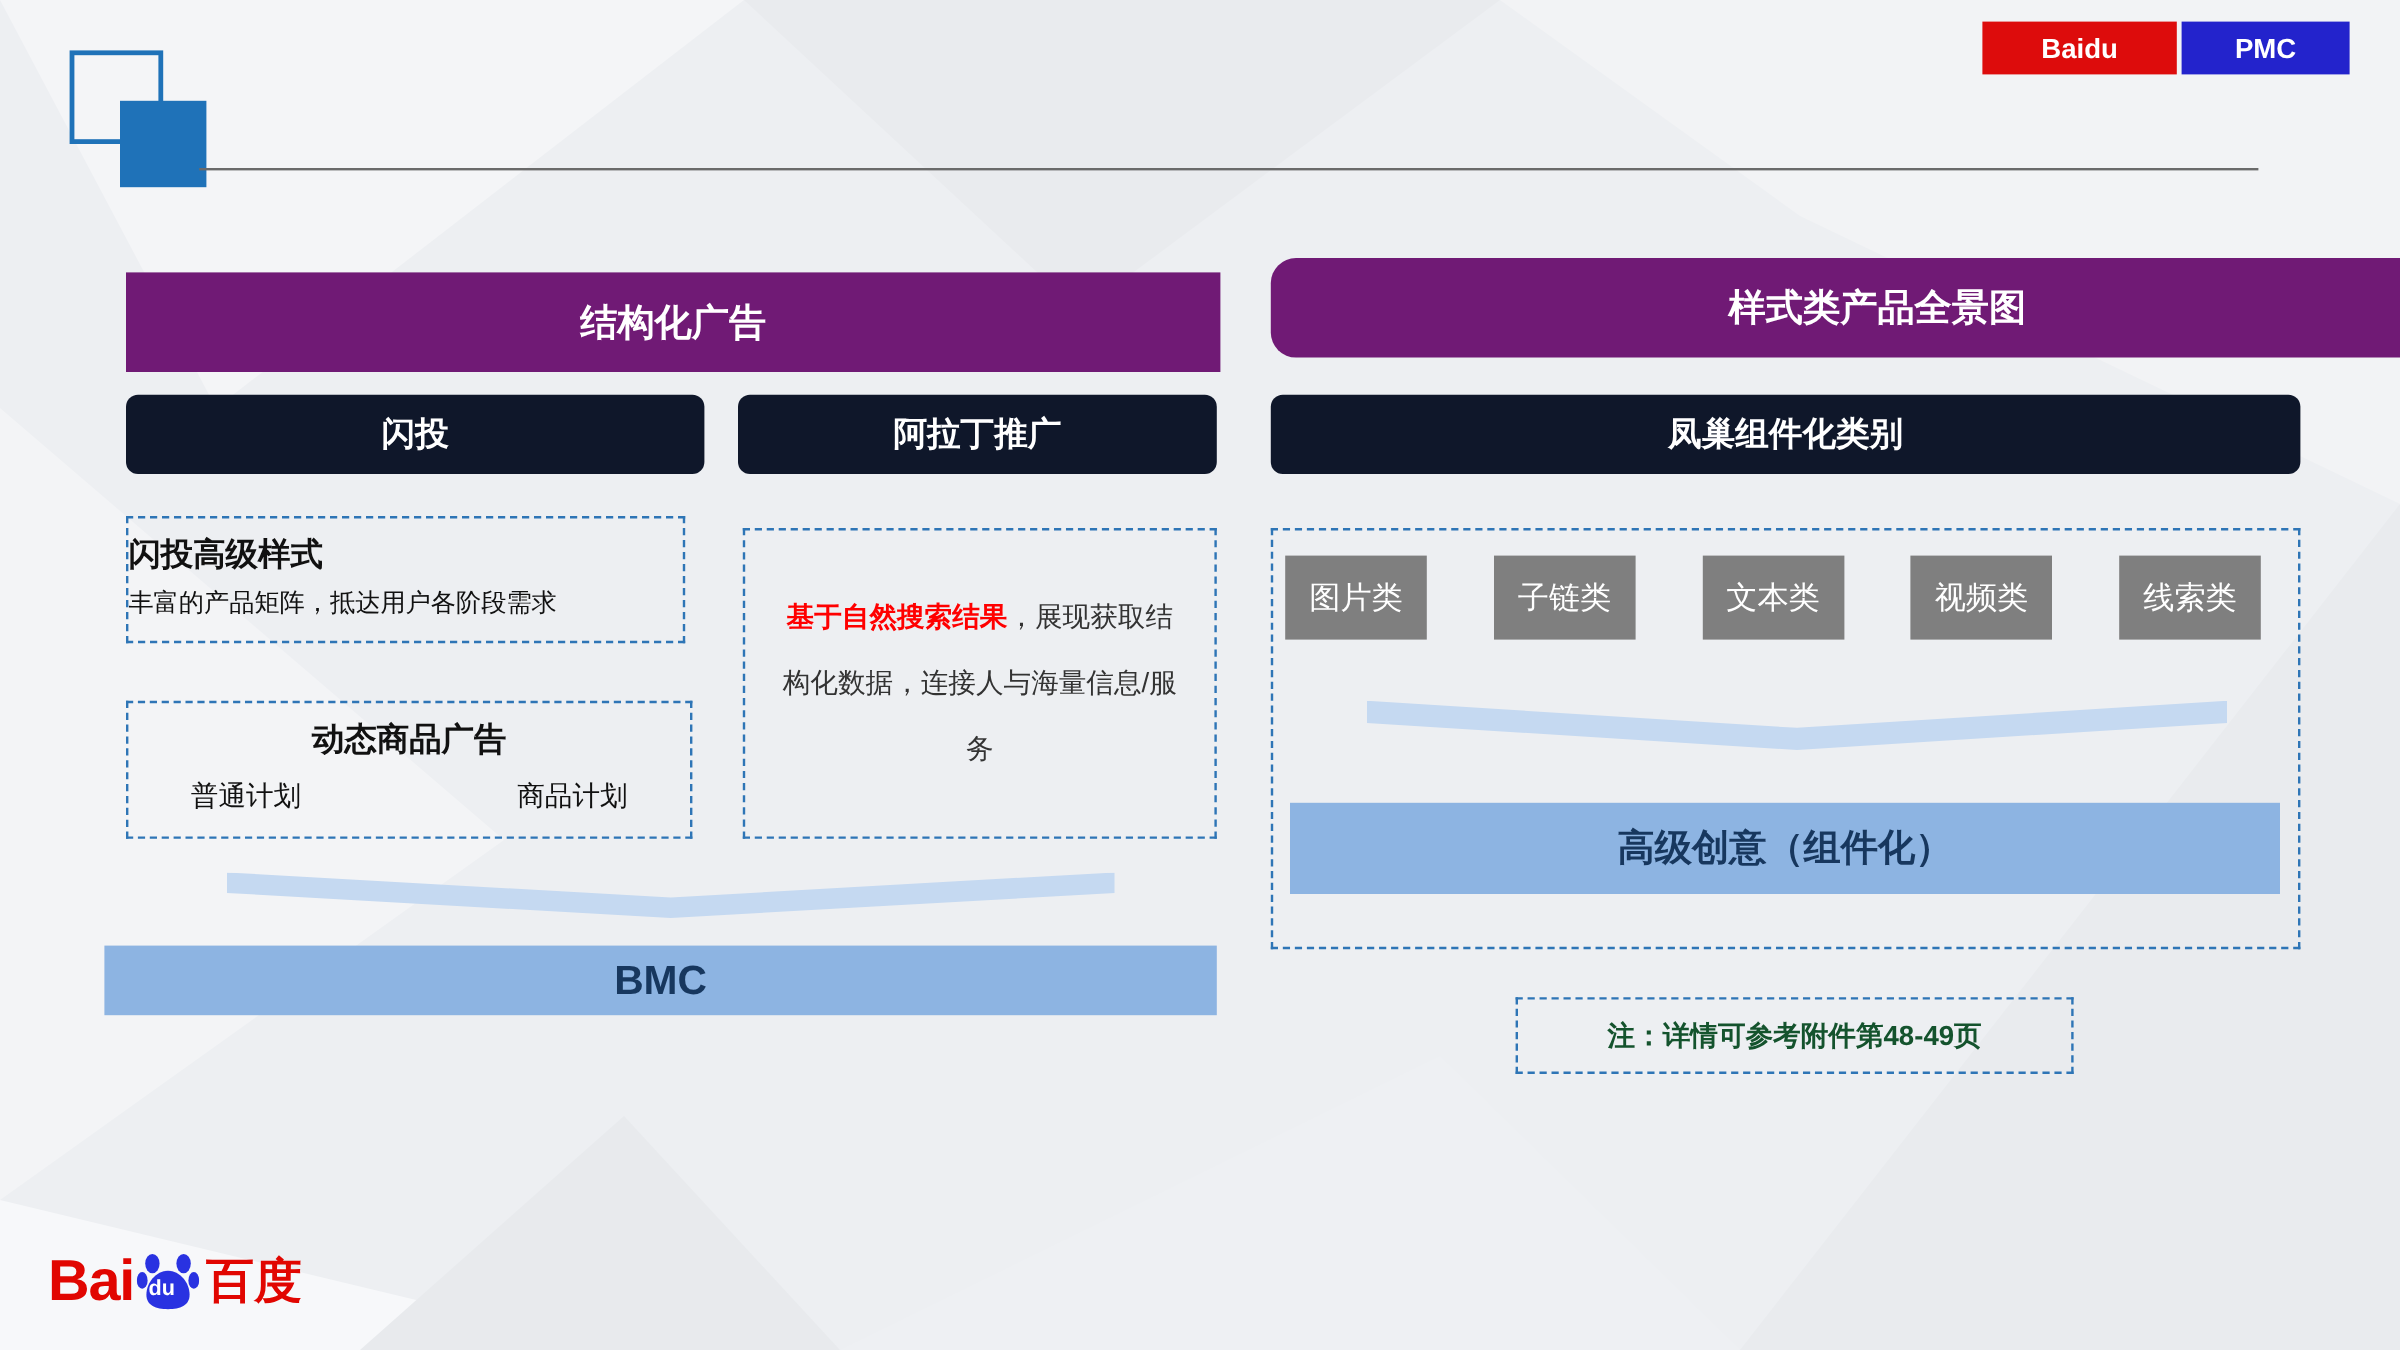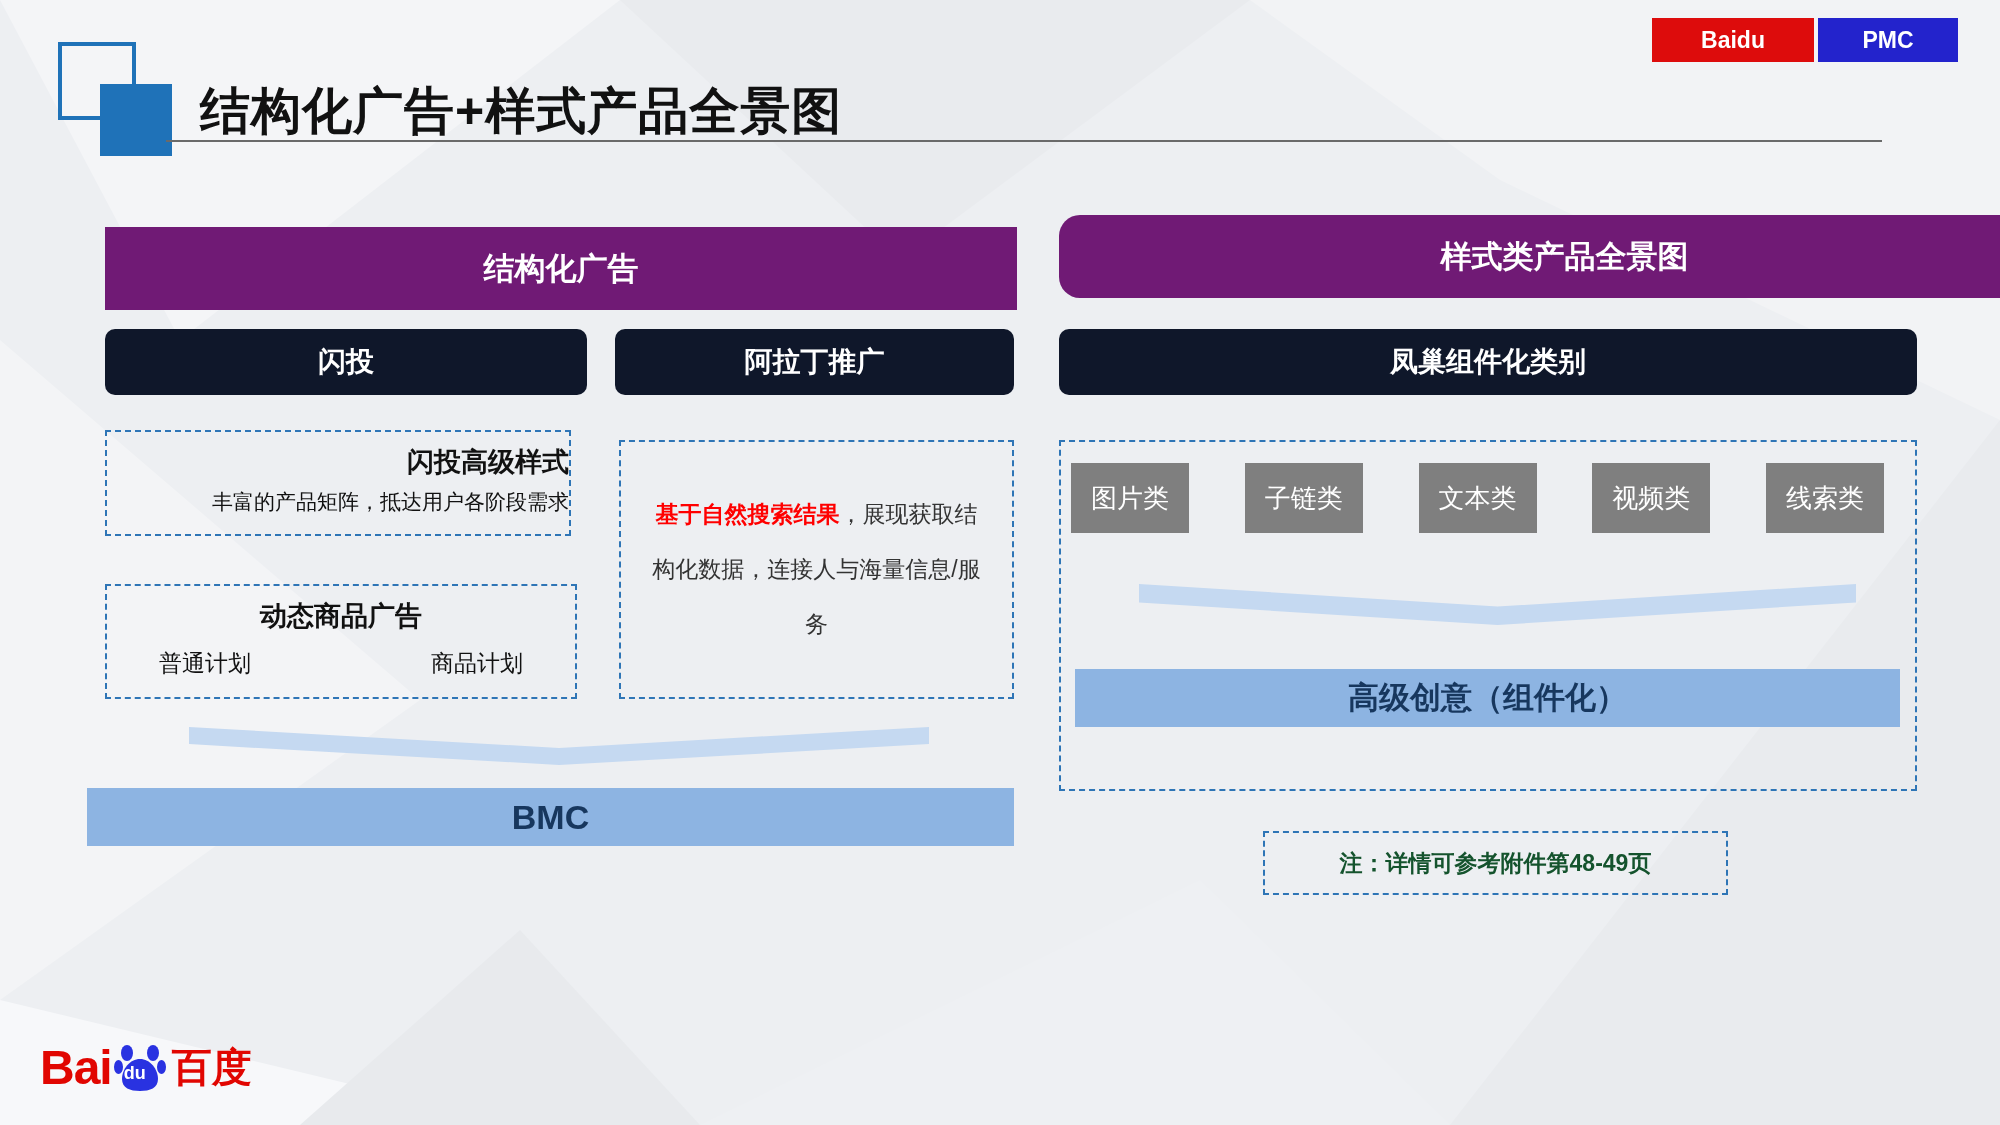--- a/index.html
+++ b/index.html
@@ -28,41 +28,41 @@
   .sub-bar { position:absolute; background:#0f172a; color:#fff; font-size:28px; font-weight:bold; display:flex; align-items:center; justify-content:center; border-radius:10px; }
   .dashed-box { position:absolute; border:2px dashed #2e75b6; background:transparent; }
   .light-bar { position:absolute; background:#8db4e2; color:#17375e; font-weight:bold; display:flex; align-items:center; justify-content:center; }
   .chevron { position:absolute; background:#c5d9f1; clip-path:polygon(0 0, 50% 55%, 100% 0, 100% 45%, 50% 100%, 0 45%); }
   .note-box { position:absolute; border:2px dashed #2e75b6; display:flex; align-items:center; justify-content:center; font-size:23px; font-weight:700; color:#14532d; }
 
   
   .l-header { left:105px; top:227px; width:912px; height:83px; }
   .l-col1 { left:105px; top:329px; width:482px; height:66px; }
   .l-col2 { left:615px; top:329px; width:399px; height:66px; }
-  .premium-box { left:105px; top:430px; width:466px; height:106px; text-align:right; padding-top:12px; }
+  .premium-box { left:105px; top:430px; width:466px; height:106px; text-align:left; padding-top:12px; }
   .premium-title { font-size:27px; font-weight:bold; color:#111; }
   .premium-sub { font-size:21px; color:#111; margin-top:8px; }
   .dynamic-box { left:105px; top:584px; width:472px; height:115px; text-align:center; padding-top:12px; }
   .dynamic-title { font-size:27px; font-weight:bold; color:#111; }
   .dynamic-items { display:flex; justify-content:space-between; padding:14px 52px 0 52px; font-size:23px; color:#111; }
   .aladdin-box { left:619px; top:440px; width:395px; height:259px; display:flex; align-items:center; justify-content:center; padding:10px 28px; }
   .aladdin-text { font-size:23px; color:#333; text-align:center; line-height:2.4; }
   .aladdin-red { color:#ff0000; font-weight:bold; }
   .l-chevron { left:189px; top:727px; width:740px; height:38px; }
   .bmc-bar { left:87px; top:788px; width:927px; height:58px; font-size:34px; }
   .l-note { left:306px; top:867px; width:459px; height:64px; }
 
   
   .r-header { left:1059px; top:215px; width:1011px; height:83px;border-radius:21px; }
   .r-sub { left:1059px; top:329px; width:858px; height:66px; }
   .r-bigbox { left:1059px; top:440px; width:858px; height:351px; }
   .cat-row { position:absolute; left:1071px; top:463px; width:813px; height:70px; display:flex; justify-content:space-between; }
   .cat-box { width:118px; height:70px; background:#7f7f7f; color:#fff; font-size:26px; display:flex; align-items:center; justify-content:center; }
   .r-chevron { left:1139px; top:584px; width:717px; height:41px; }
-  .creative-bar { left:1075px; top:669px; width:825px; height:58px; font-size:31px; }
+  .creative-bar { left:1075px; top:669px; width:825px; height:76px; font-size:31px; }
   .r-note { left:1263px; top:831px; width:465px; height:64px; }
 
   
   .logo { position:absolute; left:40px; top:1040px; display:flex; align-items:flex-end; }
   .logo-bai { color:#e10601; font-size:48px; font-weight:bold; letter-spacing:-1px; }
   .logo-paw { width:52px; height:52px; margin:0 2px 2px 2px; position:relative; }
   .logo-du { position:absolute; left:10px; top:22px; color:#fff; font-size:18px; font-weight:bold; z-index:2; }
   .logo-cn { color:#e10601; font-size:40px; font-weight:bold; margin-left:4px; }
 </style>
 </head>
@@ -76,21 +76,20 @@
     <polygon points="1250,0 2000,0 2000,420 1500,180" fill="#f2f3f5"></polygon>
     <polygon points="2000,420 2000,1125 1450,1125" fill="#e9ebee"></polygon>
     <polygon points="0,340 420,700 0,1000" fill="#f3f4f6"></polygon>
     <polygon points="0,1000 520,1125 0,1125" fill="#f7f8fa"></polygon>
     <polygon points="700,1125 1200,880 1450,1125" fill="#eef0f3"></polygon>
     <polygon points="300,1125 700,1125 520,930" fill="#e8eaed"></polygon>
   </svg>
 
   <div class="deco-outline"></div>
   <div class="deco-fill"></div>
-  <div class="page-title">结构化广告+样式产品全景图</div>
   <div class="title-rule"></div>
 
   <div class="badge badge-baidu">Baidu</div>
   <div class="badge badge-pmc">PMC</div>
 
   <div class="hdr-bar l-header">结构化广告</div>
   <div class="sub-bar l-col1">闪投</div>
   <div class="sub-bar l-col2">阿拉丁推广</div>
 
   <div class="dashed-box premium-box">

